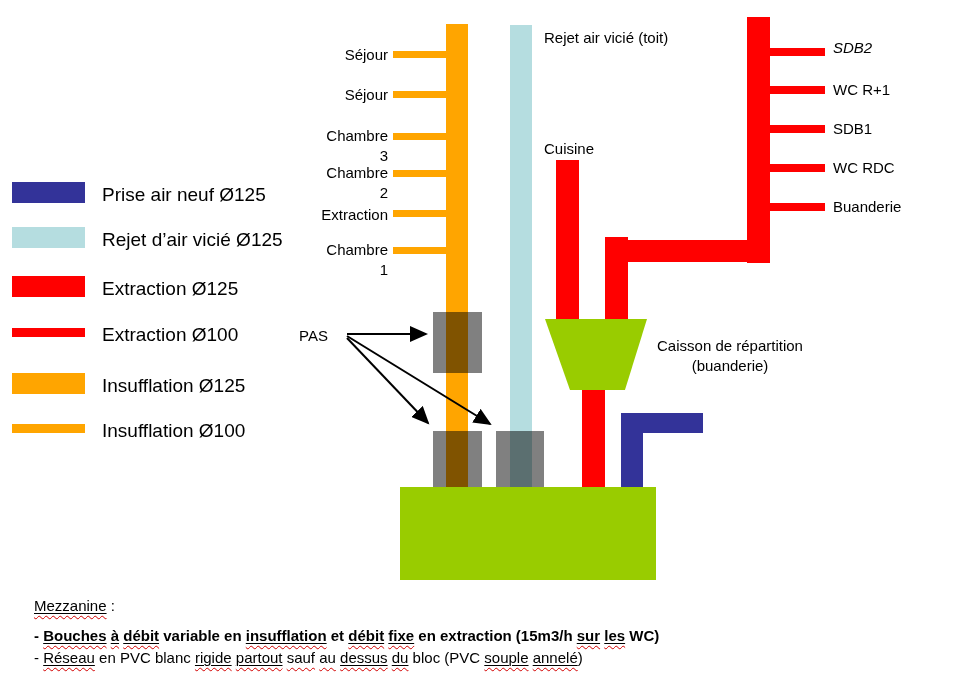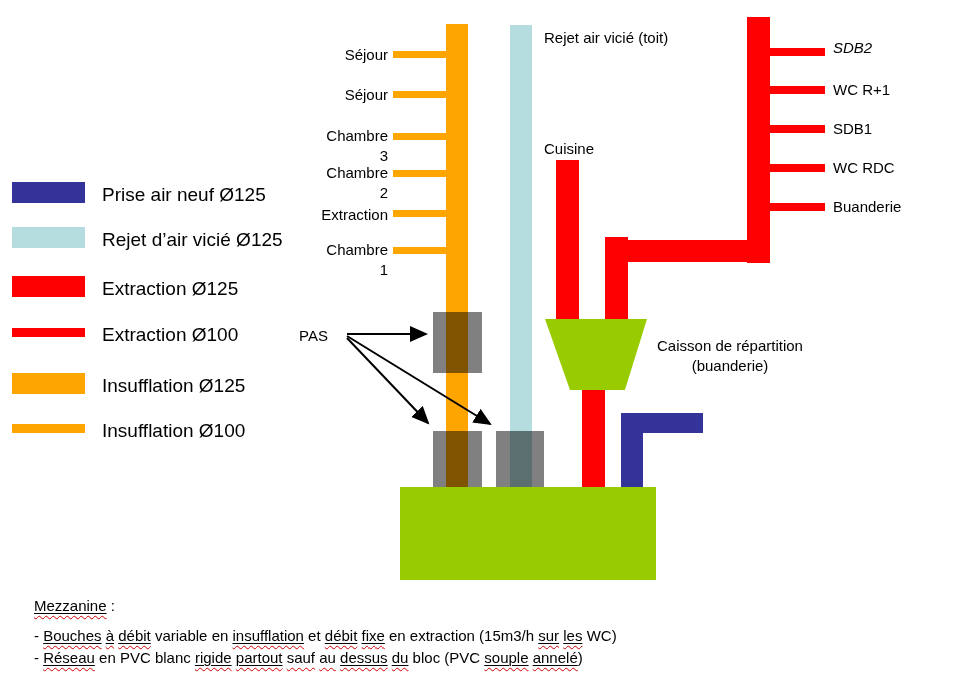--- a/index.html
+++ b/index.html
@@ -54,21 +54,21 @@
   
   #lab-rejet{left:544px;top:28px;}
   #lab-cuisine{left:544px;top:139px;}
   #lab-caisson{left:640px;top:336px;width:180px;text-align:center;}
   #lab-prise{left:706px;top:413px;width:232px;text-align:center;}
   #lab-bloc{left:665px;top:530px;}
   #lab-pas{left:299px;top:326px;}
   #arrows{left:0;top:0;}
   
   .remark{left:34px;font-size:15px;line-height:20px;white-space:nowrap;}
-  #rem-h{top:596px;} #rem-1{top:626px;} #rem-2{top:648px;}
+  #rem-h{top:596px;} #rem-1{top:626px;font-weight:bold;} #rem-2{top:648px;}
   .wavy{text-decoration:underline wavy #d20000;text-decoration-thickness:1px;text-underline-offset:4px;}
   .sol{text-decoration:underline solid #000;text-decoration-thickness:1px;text-underline-offset:2px;}
 </style>
 </head>
 <body>
 
 <div id="stage">
 
 
   <div>

